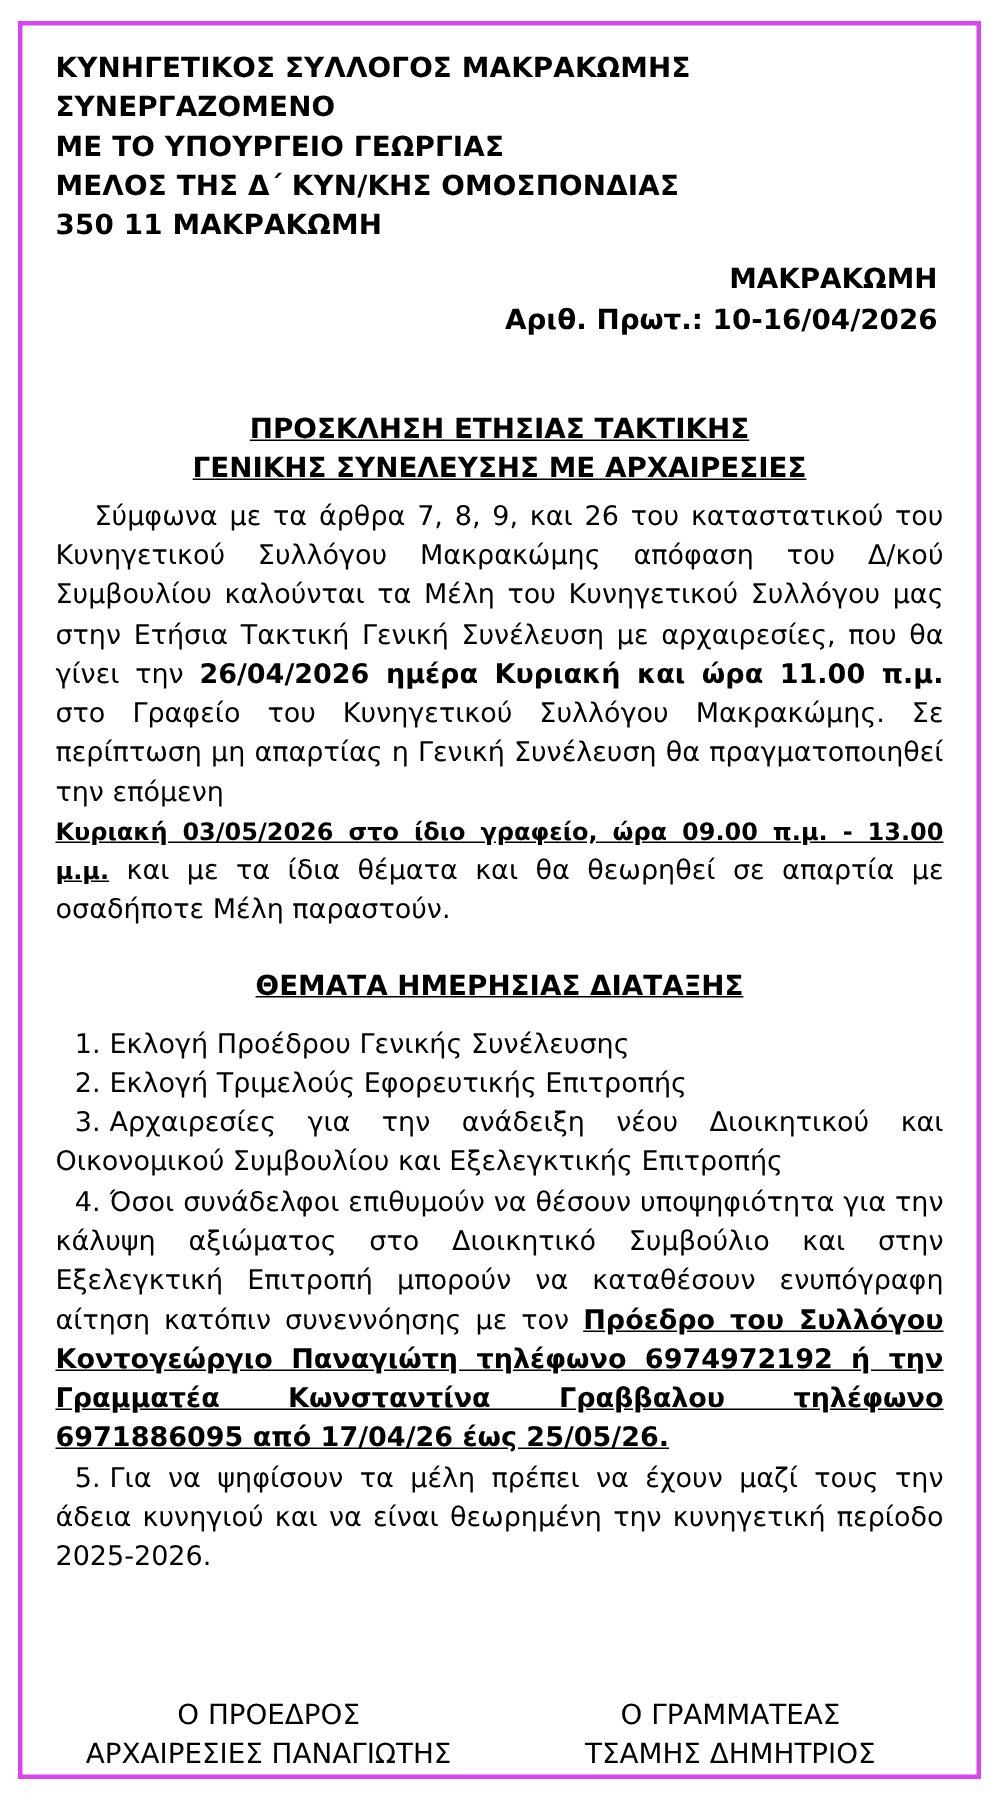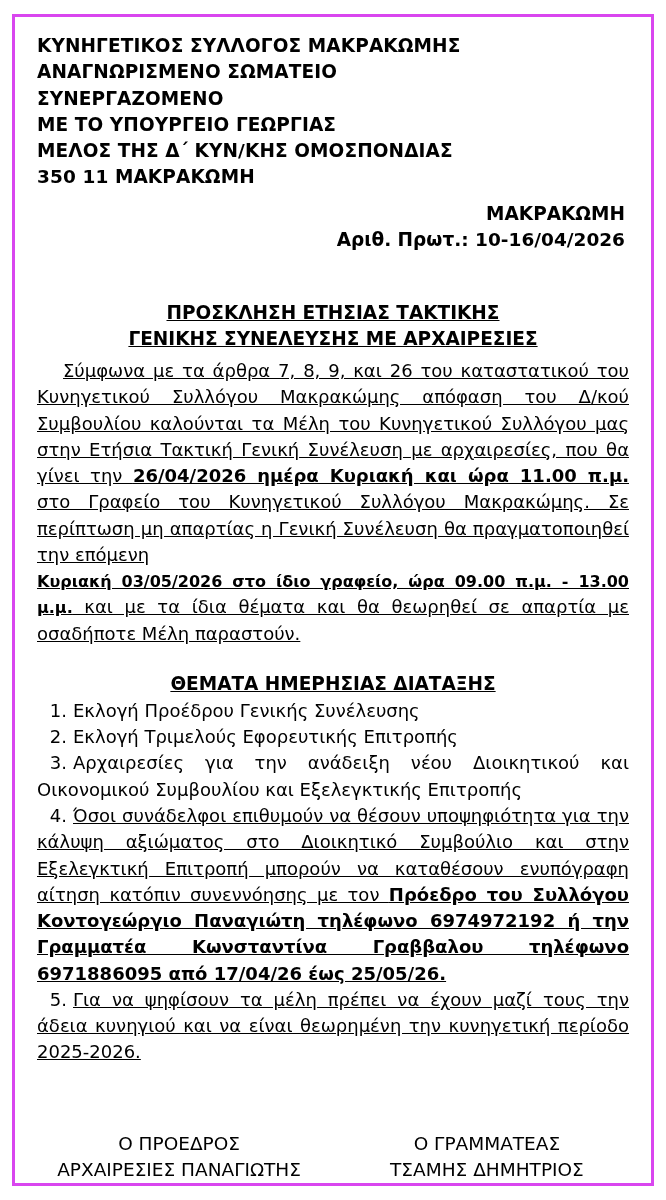--- a/index.html
+++ b/index.html
@@ -56,32 +56,31 @@
     line-height: 1.4;
     margin-top: 46px;
   }
   .title .u { text-decoration: underline; }
 
   .title2 {
     text-align: center;
     font-weight: bold;
     font-size: 18.5px;
     margin-top: 26px;
-    margin-bottom: 4px;
+    margin-bottom: 16px;
   }
   .title2 .u { text-decoration: underline; }
 
   
   p.body {
     margin: 0;
     font-size: 18px;
     line-height: 1.46;
     text-align: justify;
     text-justify: inter-word;
-    text-decoration: underline;
   }
   p.body.first { margin-top: 6px; }
   .indent { display: inline-block; width: 26px; }
 
   b.nb { font-weight: bold; }
   .uline { text-decoration: underline; font-weight: bold; }
 
   .big-line {
     font-size: 16px;
     font-weight: bold;
@@ -121,21 +120,20 @@
   .sig-right { text-align: center; }
 </style>
 </head>
 <body>
 
 <div class="page">
   <div class="frame">
 
     <div class="letterhead">
       <div>ΚΥΝΗΓΕΤΙΚΟΣ ΣΥΛΛΟΓΟΣ ΜΑΚΡΑΚΩΜΗΣ</div>
-      <div>ΑΝΑΓΝΩΡΙΣΜΕΝΟ ΣΩΜΑΤΕΙΟ</div>
       <div>ΣΥΝΕΡΓΑΖΟΜΕΝΟ</div>
       <div>ΜΕ ΤΟ ΥΠΟΥΡΓΕΙΟ ΓΕΩΡΓΙΑΣ</div>
       <div>ΜΕΛΟΣ ΤΗΣ Δ΄ ΚΥΝ/ΚΗΣ ΟΜΟΣΠΟΝΔΙΑΣ</div>
       <div>350 11 ΜΑΚΡΑΚΩΜΗ</div>
     </div>
 
     <div class="place-block">
       <div>ΜΑΚΡΑΚΩΜΗ</div>
       <div>Αριθ. Πρωτ.: 10-16/04/2026</div>
     </div>

